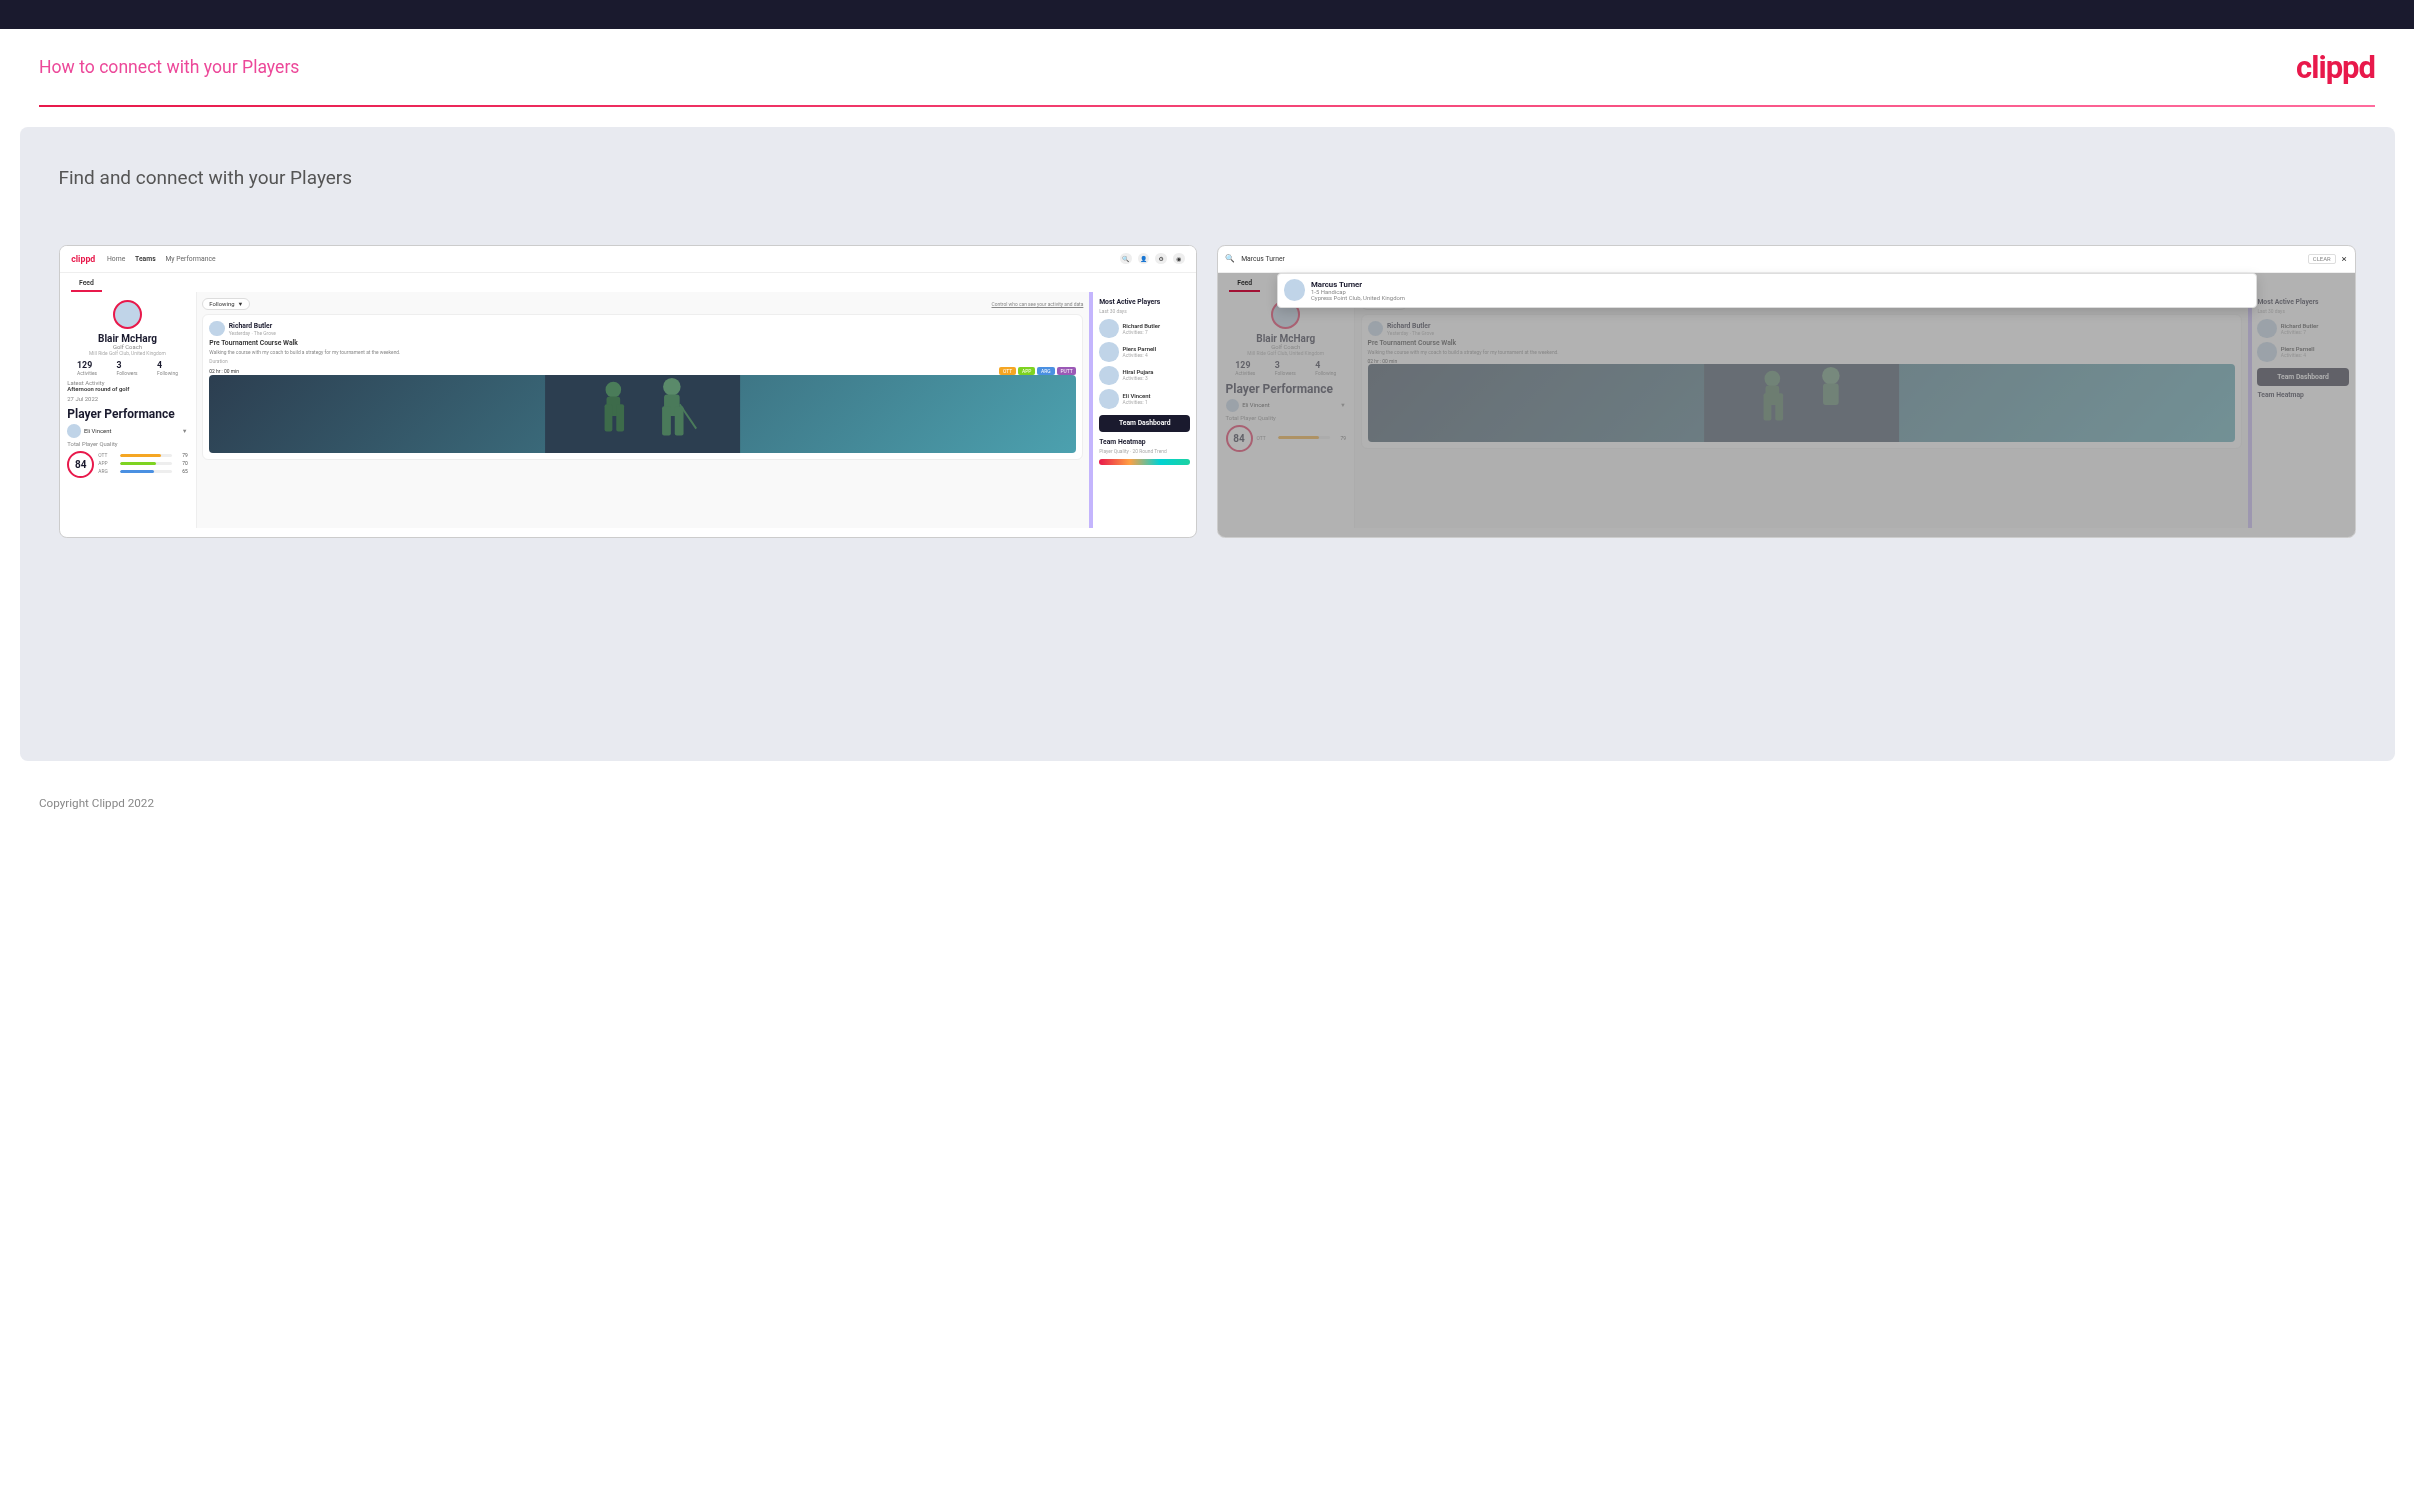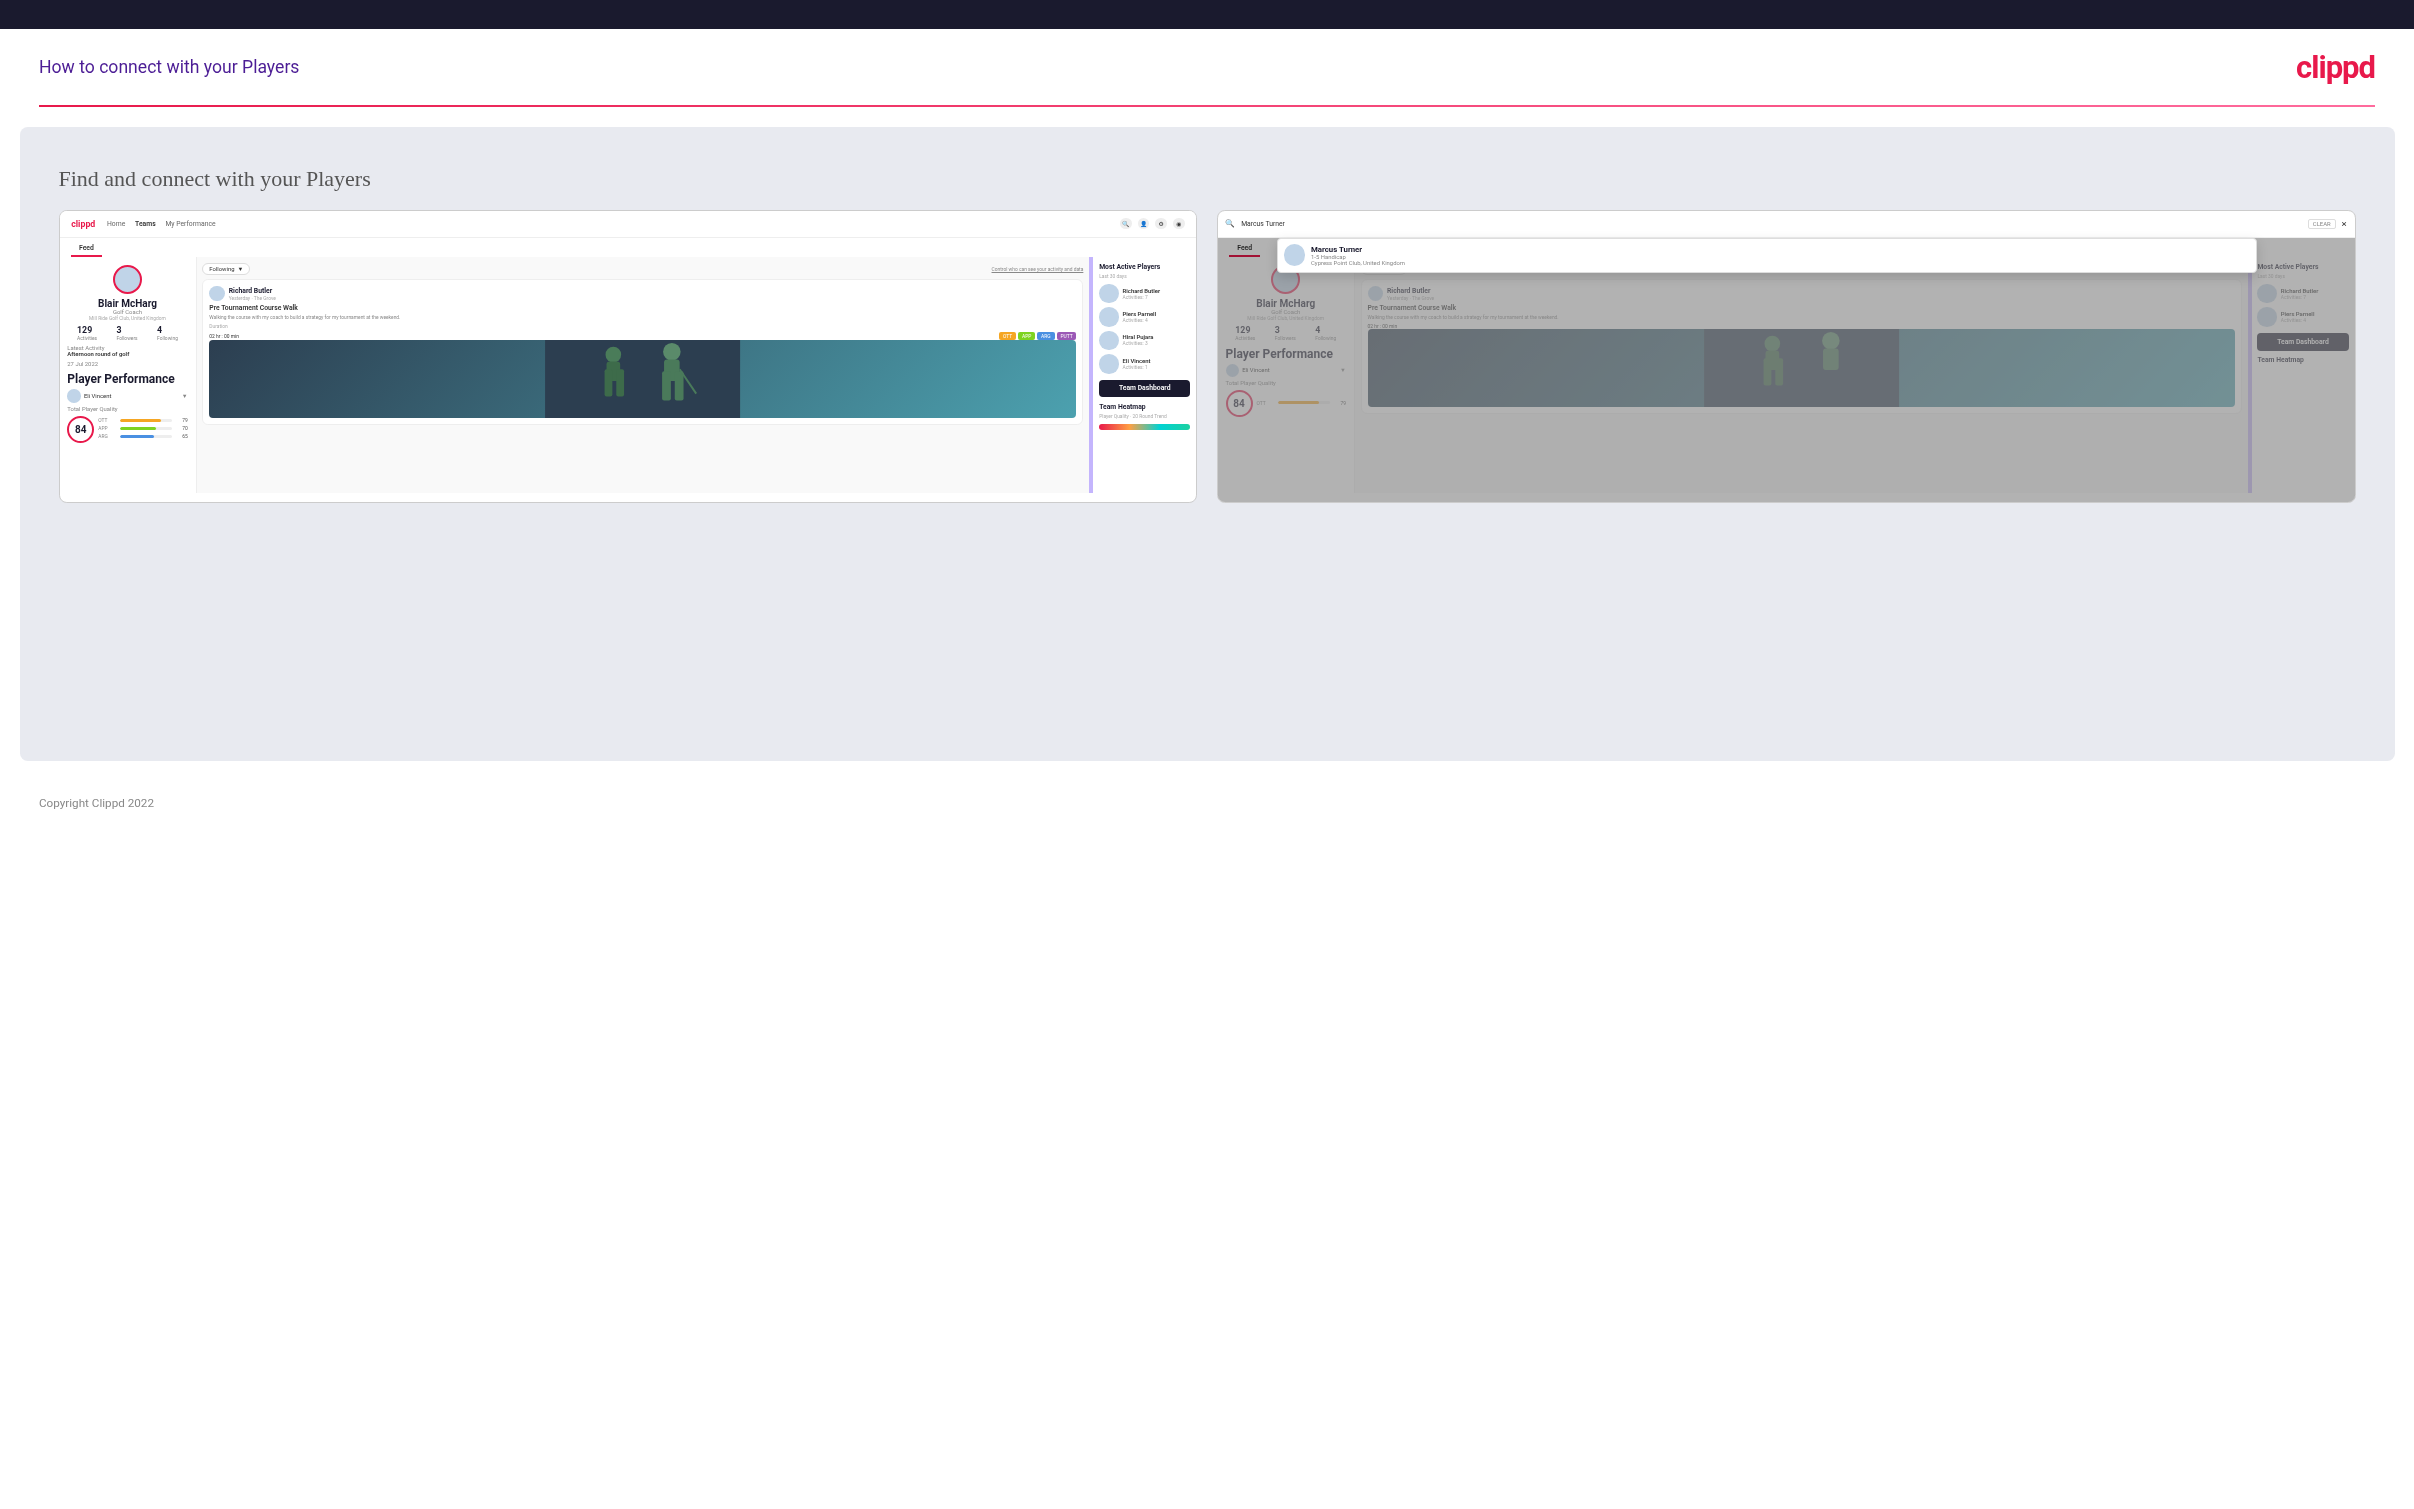--- a/index.html
+++ b/index.html
@@ -19,21 +19,21 @@
     
     .header {
       display: flex;
       align-items: center;
       justify-content: space-between;
       padding: 19.5px 39px;
       background: #fff;
     }
     .header-title {
       font-size: 17.6px;
-      color: #4c1d95;
+      color: #ec4899;
       font-weight: 400;
     }
     .logo {
       font-size: 31px;
       font-weight: 700;
       color: #e8194b;
       letter-spacing: -1px;
     }
 
     
@@ -52,24 +52,23 @@
       min-height: 634px;
     }
 
     .main-title {
       font-size: 27px;
       font-weight: 700;
       color: #1a1a2e;
       margin-bottom: 7.8px;
     }
     .main-subtitle {
-      font-size: 22px;
+      font-size: 19px;
       color: #555;
-      margin-bottom: 18px;
-      font-family: Liberation Serif, serif;
+      margin-bottom: 56px;
     }
 
     
     .screenshots-row {
       display: flex;
       gap: 19.5px;
     }
 
     .screenshot-panel {
       flex: 1;

